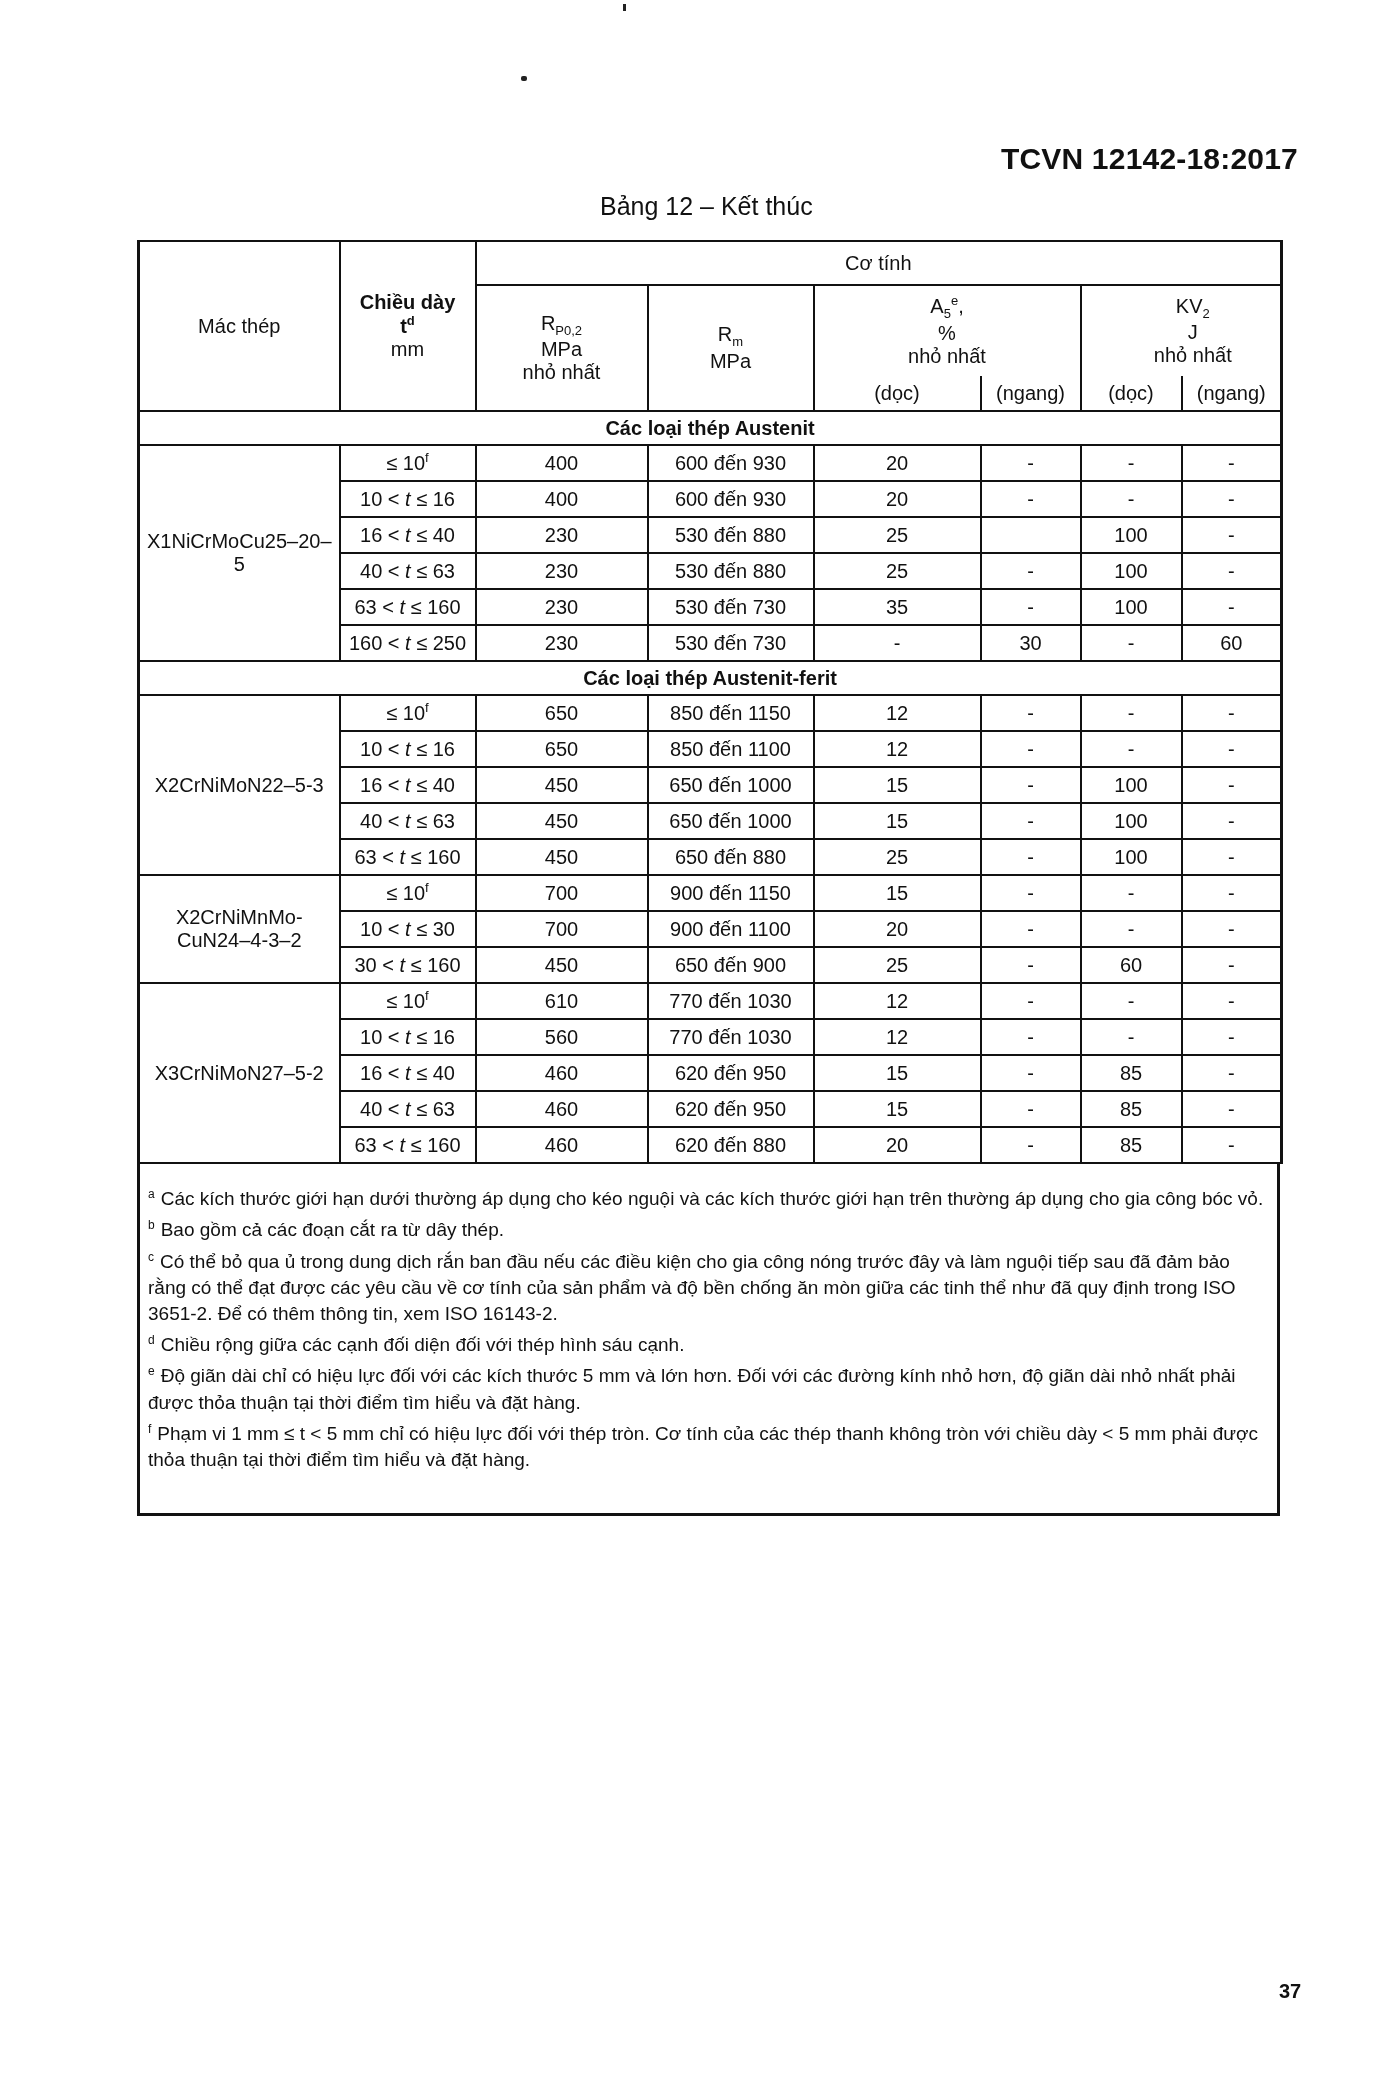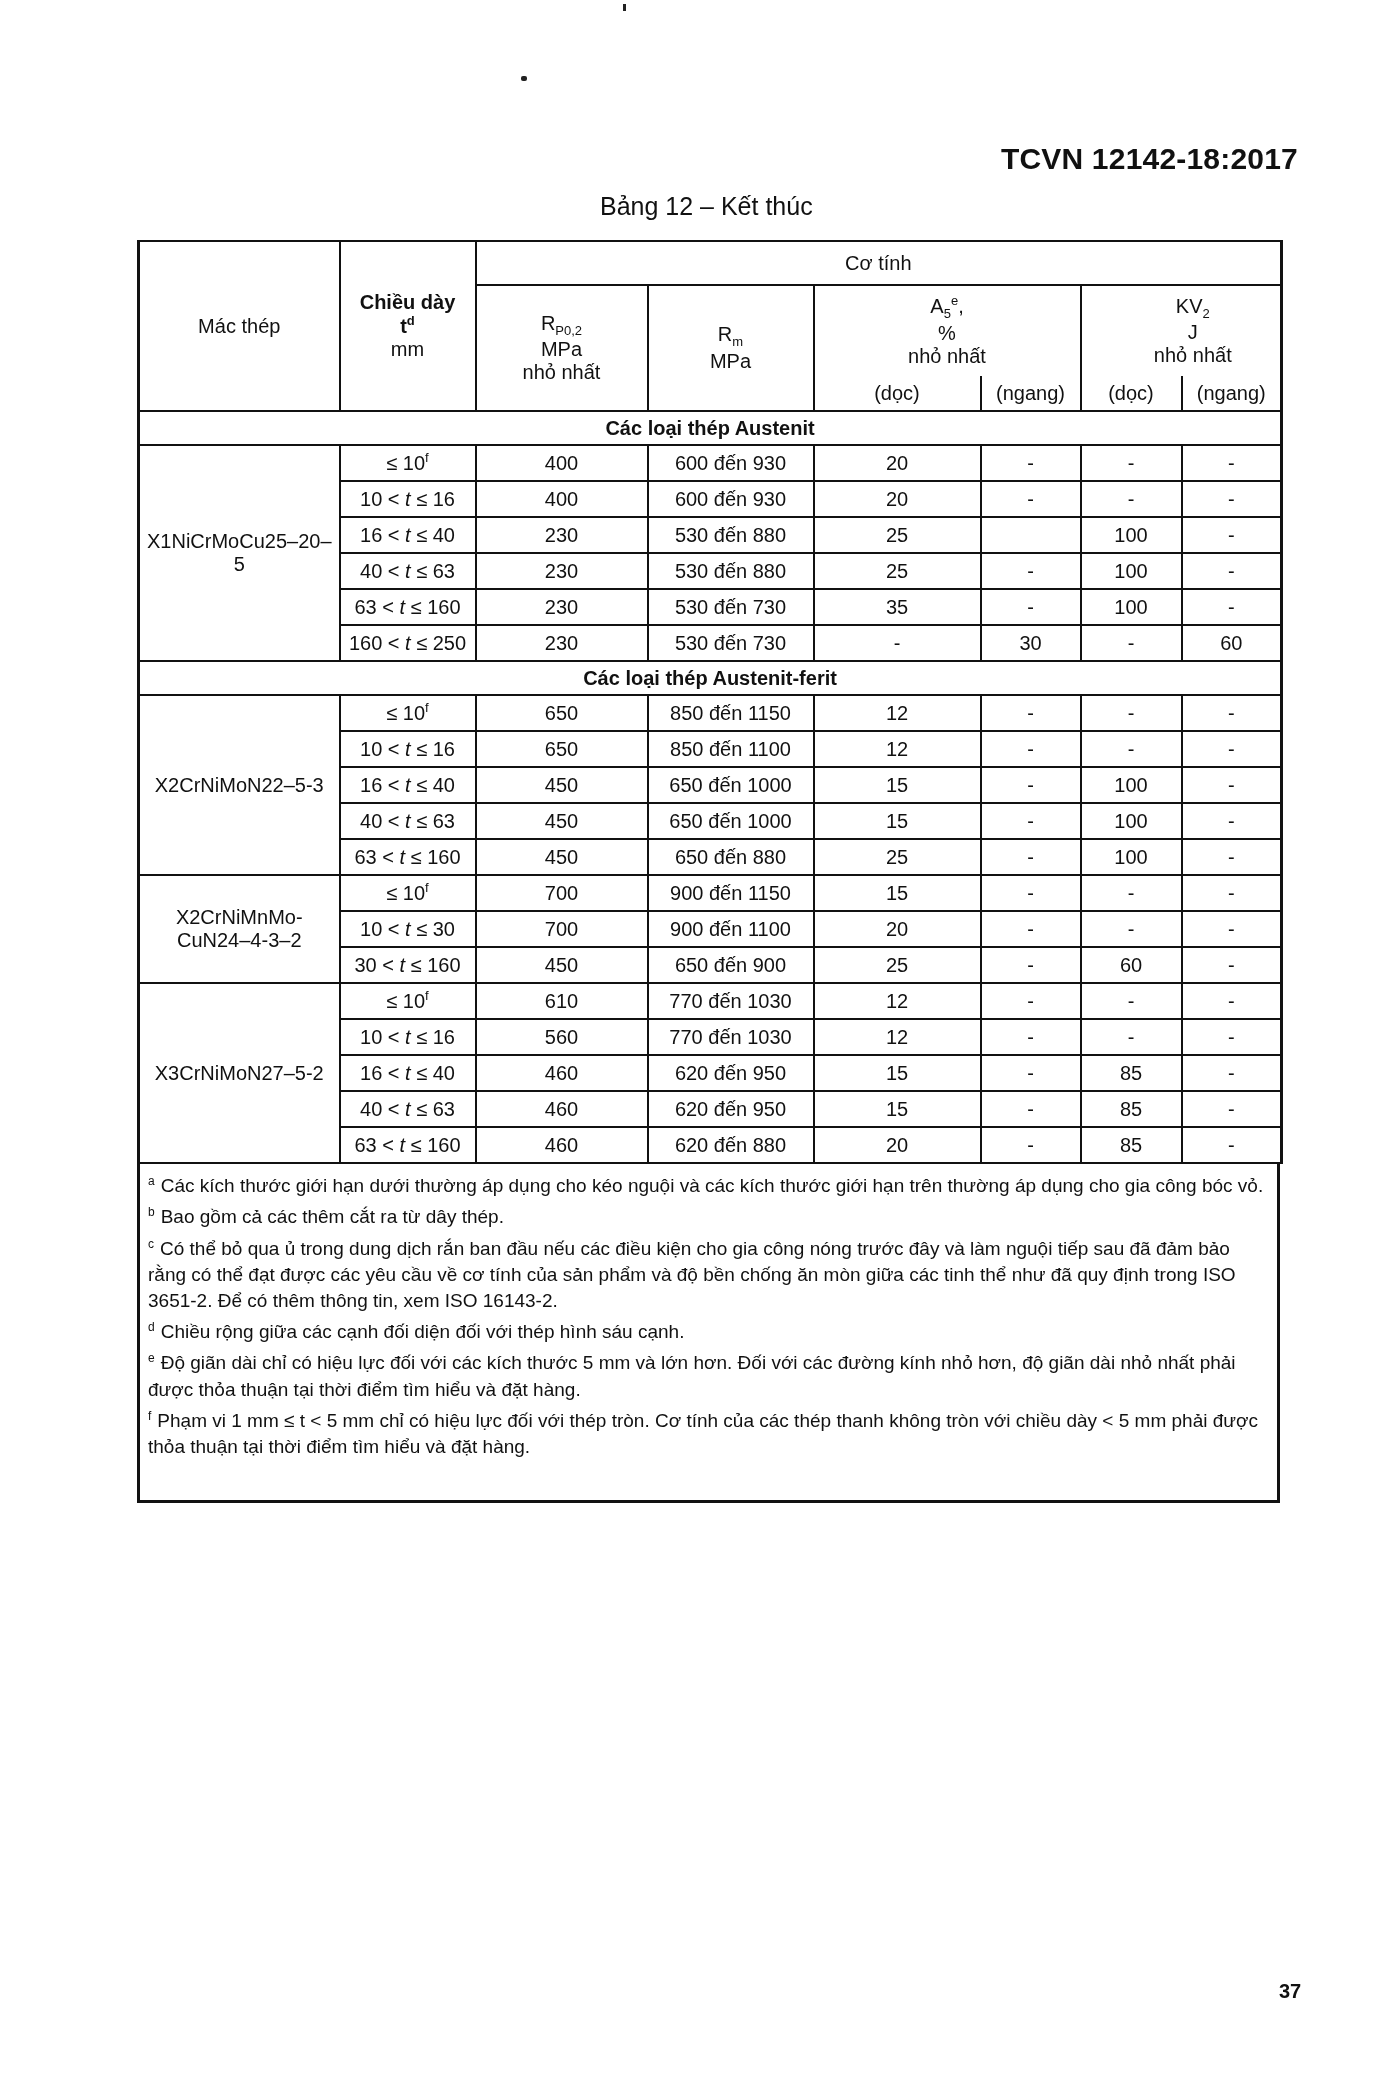--- a/index.html
+++ b/index.html
@@ -23,21 +23,21 @@
     border: 2px solid #111; text-align: center; vertical-align: middle; padding: 0; line-height: 1.15;
   }
   table.steel tr.data td { height: 34px; }
   table.steel td.sec { font-weight: bold; height: 32px; }
   table.steel td.hdr-bold { font-weight: normal; }
   .hdr td { border-top: 3px solid #111; }
   .thick-left { border-left: 3px solid #111 !important; }
   .thick-right { border-right: 3px solid #111 !important; }
   sup, sub { font-size: 13px; }
   .notes {
-    border: 3px solid #111; border-top: none; padding: 4px 8px 40px 8px;
+    border: 3px solid #111; border-top: none; padding: 17px 8px 40px 8px;
     font-size: 19px; line-height: 26px;
   }
   .note { margin: 0; }
   .note sup { font-size: 12px; margin-right: 6px; }
   .page-num { position: absolute; left: 1279px; top: 1980px; font-size: 20px; font-weight: bold; }
 </style>
 </head>
 <body>
 
 <div class="dot1"></div>
@@ -277,21 +277,21 @@
           <td>620 đến 880</td>
           <td>20</td>
           <td>-</td>
           <td>85</td>
           <td class="thick-right">-</td>
         </tr>
       </tbody>
   </table>
   <div class="notes" id="notes">
       <p class="note"><sup>a</sup><span>Các kích thước giới hạn dưới thường áp dụng cho kéo nguội và các kích thước giới hạn trên thường áp dụng cho gia công bóc vỏ.</span></p>
-      <p class="note"><sup>b</sup><span>Bao gồm cả các thêm cắt ra từ dây thép.</span></p>
+      <p class="note"><sup>b</sup><span>Bao gồm cả các đoạn cắt ra từ dây thép.</span></p>
       <p class="note"><sup>c</sup><span>Có thể bỏ qua ủ trong dung dịch rắn ban đầu nếu các điều kiện cho gia công nóng trước đây và làm nguội tiếp sau đã đảm bảo rằng có thể đạt được các yêu cầu về cơ tính của sản phẩm và độ bền chống ăn mòn giữa các tinh thể như đã quy định trong ISO 3651-2. Để có thêm thông tin, xem ISO 16143-2.</span></p>
       <p class="note"><sup>d</sup><span>Chiều rộng giữa các cạnh đối diện đối với thép hình sáu cạnh.</span></p>
       <p class="note"><sup>e</sup><span>Độ giãn dài chỉ có hiệu lực đối với các kích thước 5 mm và lớn hơn. Đối với các đường kính nhỏ hơn, độ giãn dài nhỏ nhất phải được thỏa thuận tại thời điểm tìm hiểu và đặt hàng.</span></p>
       <p class="note"><sup>f</sup><span>Phạm vi 1 mm ≤ t &lt; 5 mm chỉ có hiệu lực đối với thép tròn. Cơ tính của các thép thanh không tròn với chiều dày &lt; 5 mm phải được thỏa thuận tại thời điểm tìm hiểu và đặt hàng.</span></p>
     </div>
 </div>
 
 <div class="page-num">37</div>
 
 </body></html>

